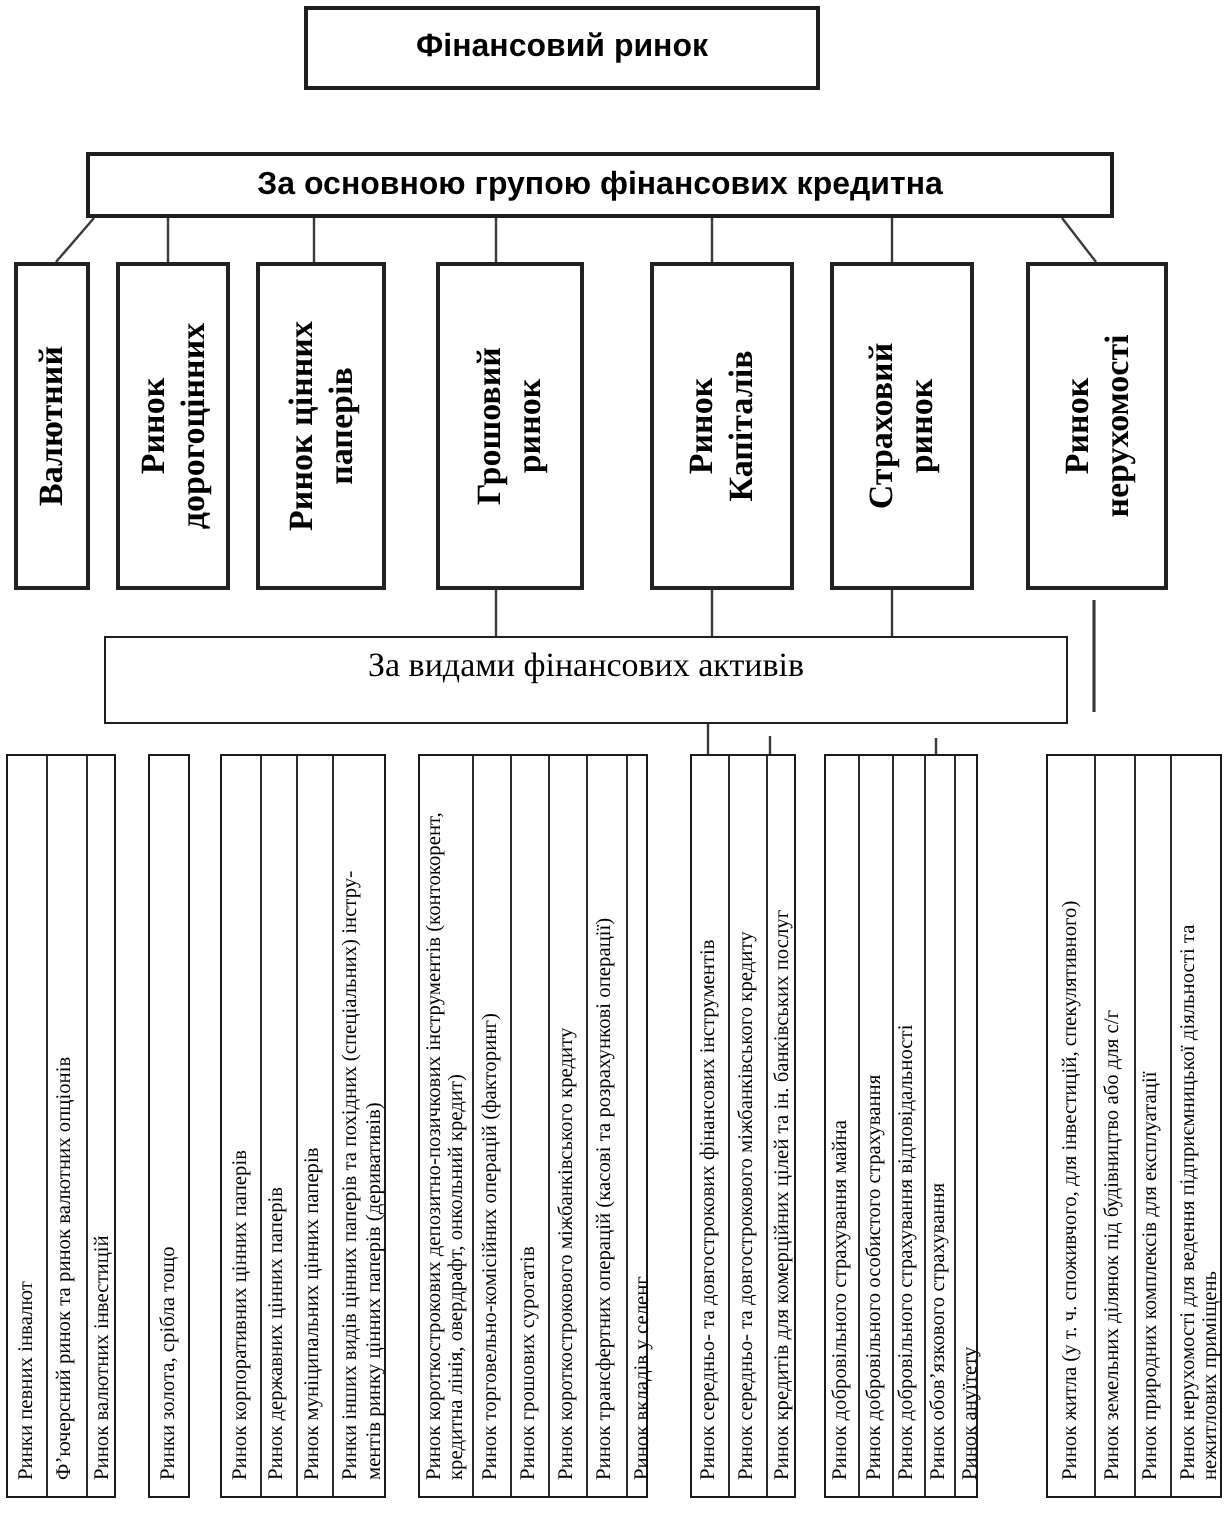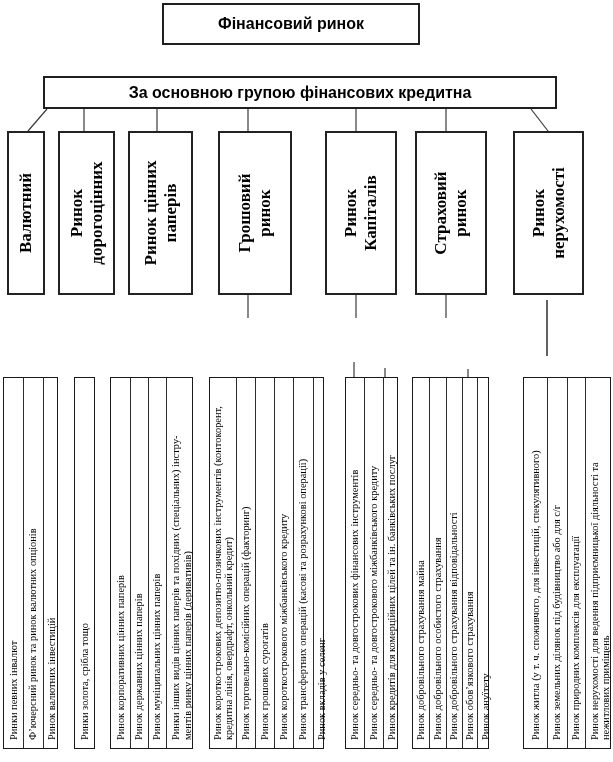--- a/index.html
+++ b/index.html
@@ -3,21 +3,21 @@
 <meta charset="utf-8">
 <style>
   html,body{margin:0;padding:0;background:#fff;}
   #stage{position:relative;width:613px;height:762px;background:#fff;
          font-family:"Liberation Serif",serif;color:#000;overflow:hidden;}
 
   
   .hbox{position:absolute;box-sizing:border-box;border:2px solid #1f1f1f;background:#fff;
         display:flex;align-items:center;justify-content:center;text-align:center;
         font-family:"Liberation Sans",sans-serif;font-weight:bold;font-size:16px;}
-  #topbox{left:162px;top:3px;width:258px;height:42px;}
+  #topbox{left:152px;top:3px;width:258px;height:42px;}
   #l1box{left:43px;top:76px;width:514px;height:33px;}
   #l2box{left:52px;top:318px;width:482px;height:44px;border-width:1px;
          font-family:"Liberation Serif",serif;font-weight:normal;font-size:17px;
          align-items:flex-start;padding-top:4px;}
 
   
   .mbox{position:absolute;top:131px;height:164px;box-sizing:border-box;
         border:2px solid #222;background:#fff;overflow:hidden;}
   .mrot{position:absolute;left:0;top:0;width:160px;transform-origin:0 0;
         transform:rotate(-90deg) translateX(-160px);
@@ -106,20 +106,23 @@
         <span>ринок</span>
       </div>
   </div>
   <div class="mbox" style="left:513px;width:71px;">
     <div class="mrot" style="height:67px;">
         <span>Ринок</span>
         <span>нерухомості</span>
       </div>
   </div>
 
+  <div id="l2box" class="hbox">
+    <span>За видами фінансових активів</span>
+  </div>
 
   <div class="grp" style="left:3px;width:55px;">
     <div class="cell" style="width:19px;">
         <div class="rot" style="height:19px;">
           <span>Ринки певних інвалют</span>
         </div>
       </div>
     <div class="cell" style="width:19px;">
         <div class="rot" style="height:18px;">
           <span>Ф’ючерсний ринок та ринок валютних опціонів</span>

